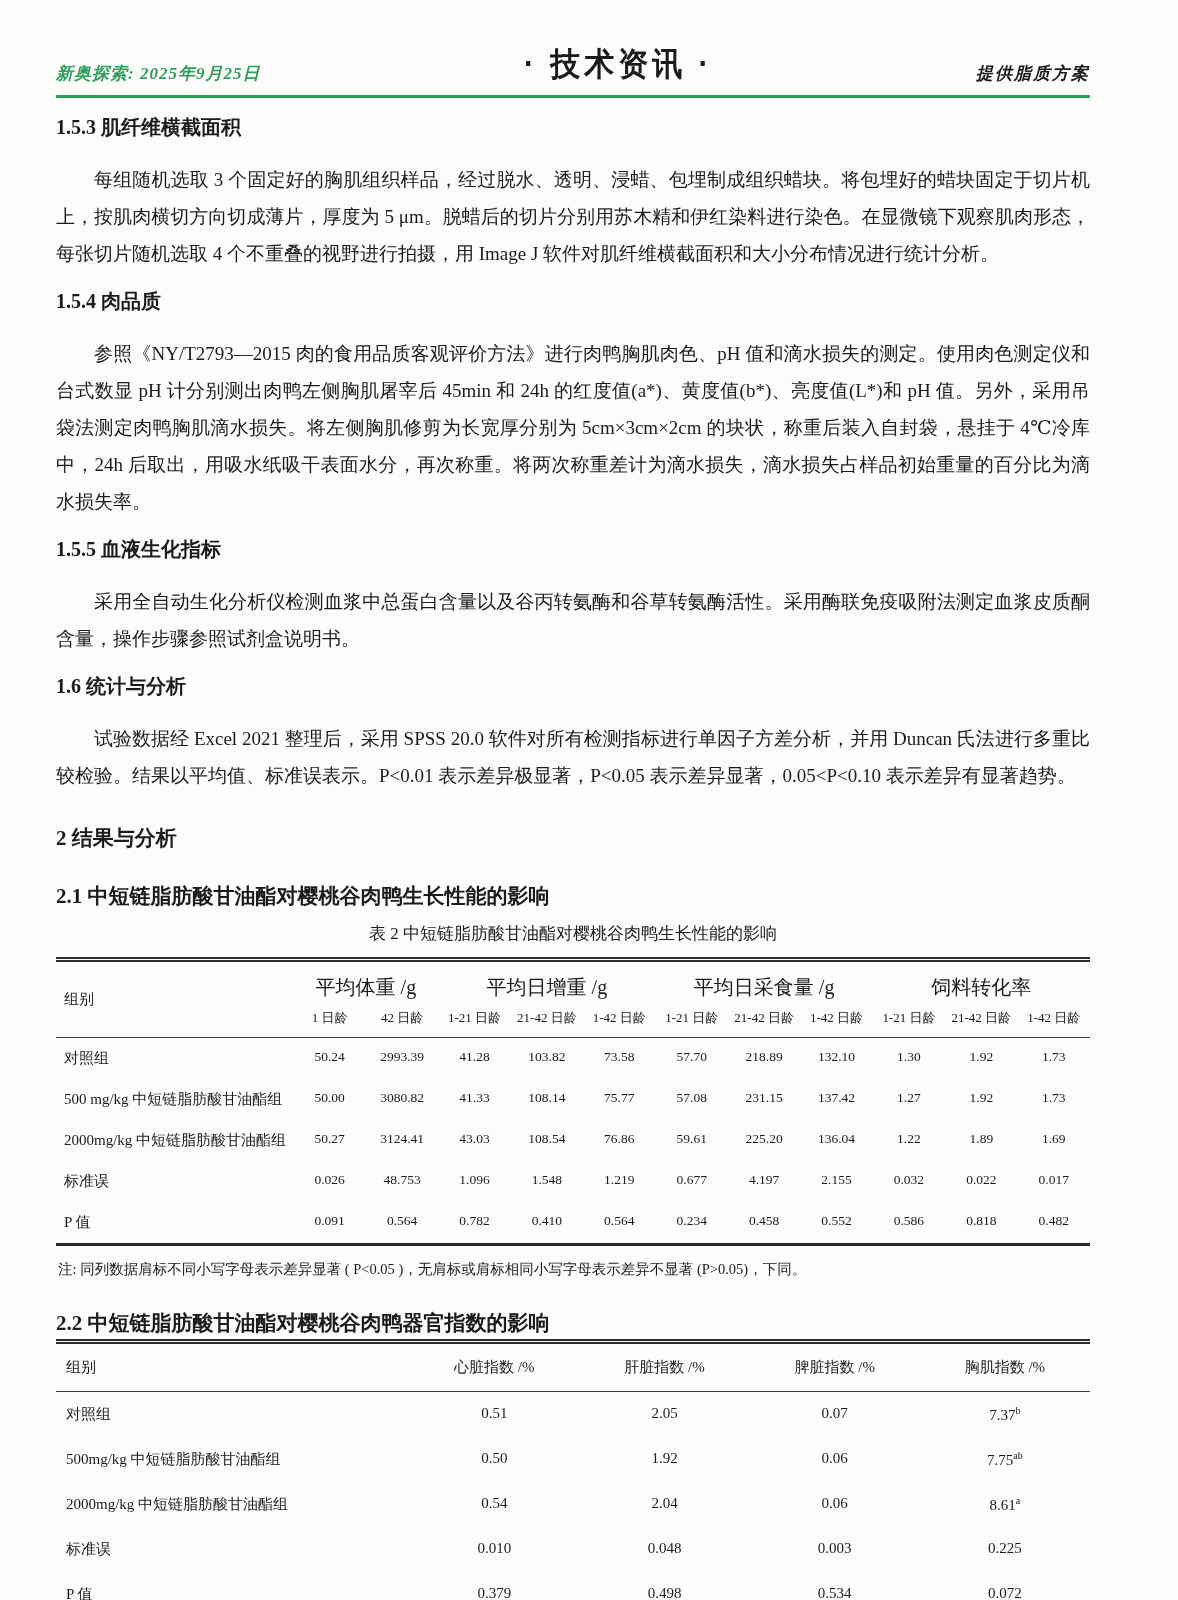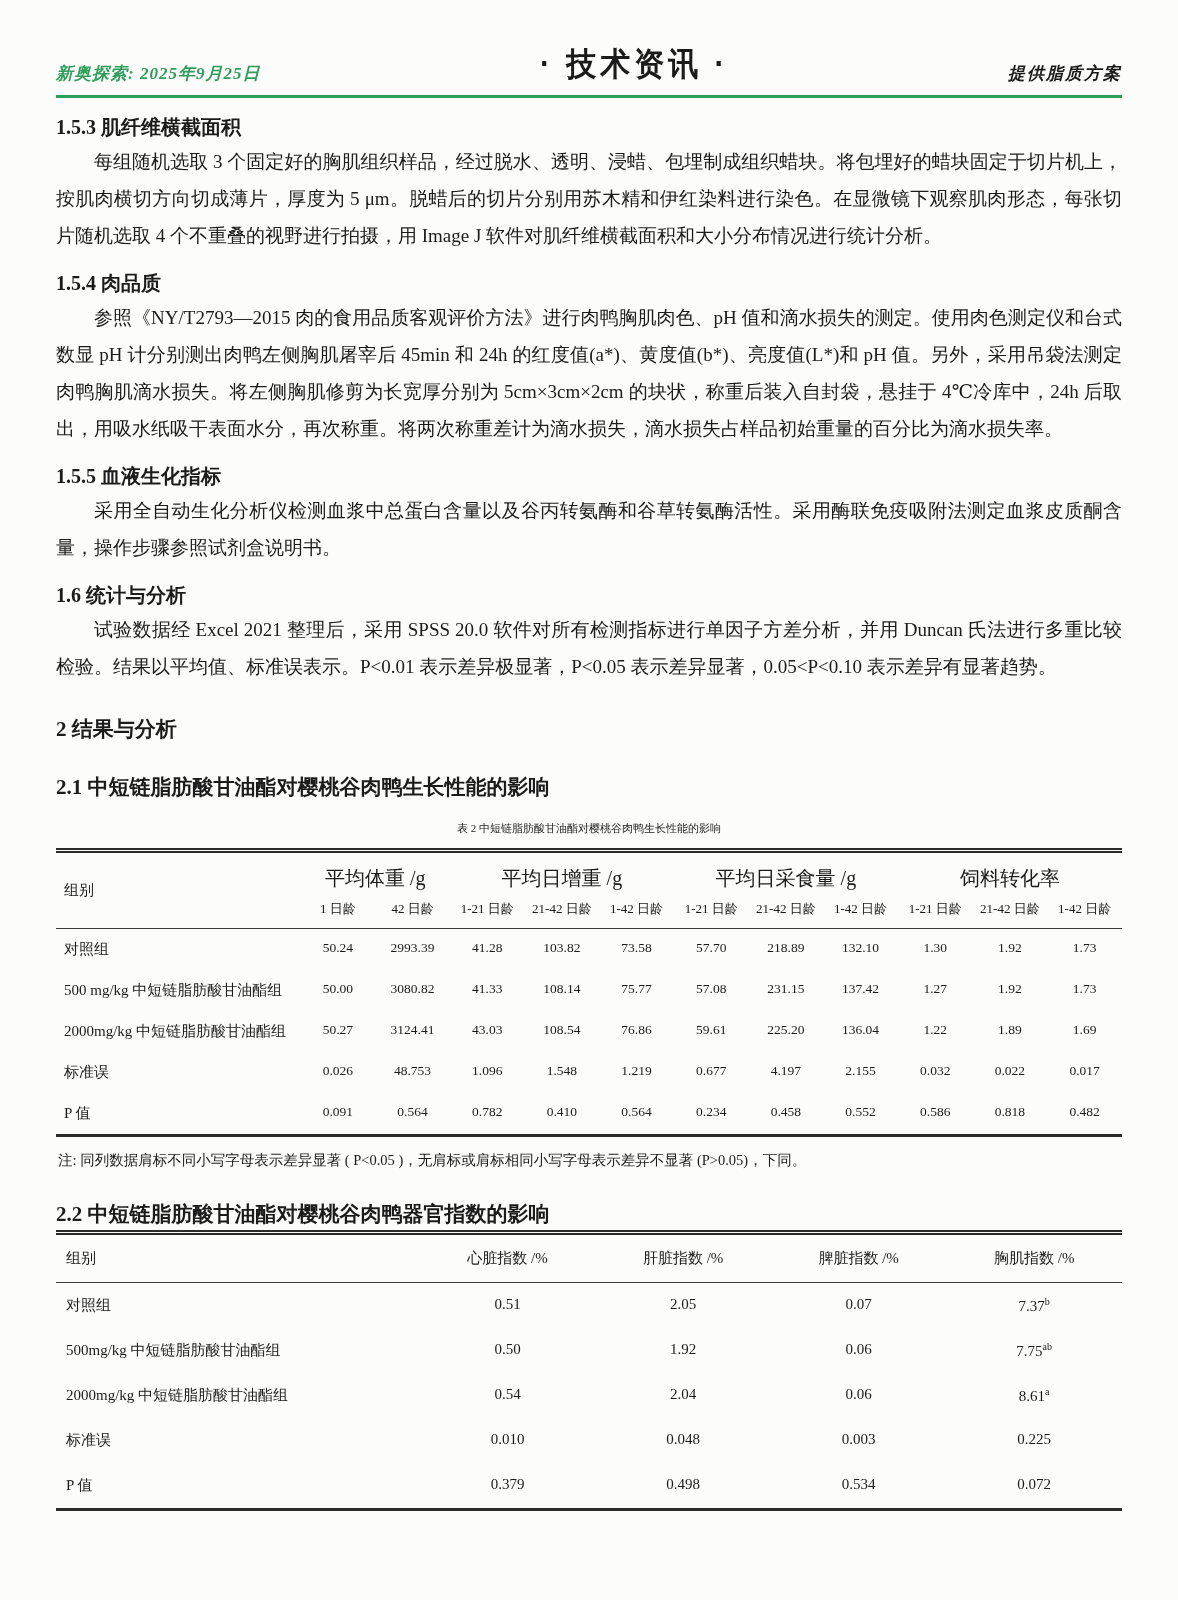--- a/index.html
+++ b/index.html
@@ -2,37 +2,37 @@
 <html style="--accent: #2f9e5b; --ink: #1b1b1b;"><head>
 <meta charset="utf-8">
 <style>
   :root { --accent:#2f9e5b; --ink:#1b1b1b; --rule:#2b2b2b; }
   html,body { margin:0; padding:0; }
   body {
     width:1178px; height:1600px; overflow:hidden;
     background:#fcfcfb; color:var(--ink);
     font-family:"Liberation Serif","DejaVu Serif",serif;
   }
-  .page { box-sizing:border-box; width:1178px; height:1600px; padding:44px 56px 0 56px; }
+  .page { box-sizing:border-box; width:1178px; height:1600px; padding:44px 88px 0 56px; }
 
   
   .masthead { display:flex; justify-content:space-between; align-items:flex-end;
               padding-bottom:10px; border-bottom:3px solid var(--accent); }
   .mast-left { color:var(--accent); font-style:italic; font-weight:bold; font-size:17px; letter-spacing:1px; }
   .mast-center { font-family:"Liberation Sans","DejaVu Sans",sans-serif; font-weight:900;
                  font-size:30px; letter-spacing:4px; transform:scaleY(1.08); }
   .mast-right { font-weight:bold; font-style:italic; font-size:17px; letter-spacing:2px; }
 
   
   .sec-h { font-weight:bold; font-size:20px; margin:16px 0 2px 0; }
   .sec-h.big { font-size:21px;margin-top:30px; }
-  .para { font-size:19px; line-height:37px; text-align:justify; text-indent:2em; margin:2px 0 2px 0; }
+  .para { font-size:19px; line-height:37px; text-align:justify; text-indent:2em; margin:20px 0 2px 0; }
 
   
-  .tbl-caption { text-align:center; font-size:11px; margin:20px 0 12px 0; }
+  .tbl-caption { text-align:center; font-size:17px; margin:12px 0 12px 0; }
   table { width:100%; border-collapse:collapse; table-layout:fixed;
           border-top:5px double var(--rule); border-bottom:3px solid var(--rule); }
   thead { border-bottom:1.5px solid #3c3c3c; }
   th, td { font-weight:normal; padding:9px 2px; text-align:center; vertical-align:top; }
   .t2 th.grp { font-size:20px; padding:12px 0 2px 0; }
   .t2 th.sub { font-size:13px; padding:6px 0 10px 0; }
   .t2 th.stub { font-size:15px; text-align:left; padding-left:8px; width:22%; vertical-align:middle; }
   .t2 td { font-size:13.5px; padding:11px 2px; }
   .t2 td.lab { font-size:15px; text-align:left; padding-left:8px; }
   .t3 th { font-size:15px; padding:14px 2px; }

